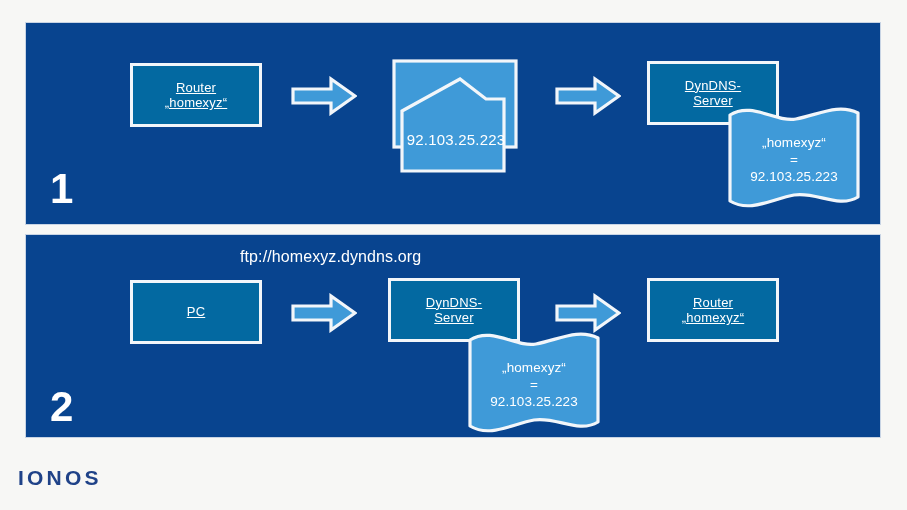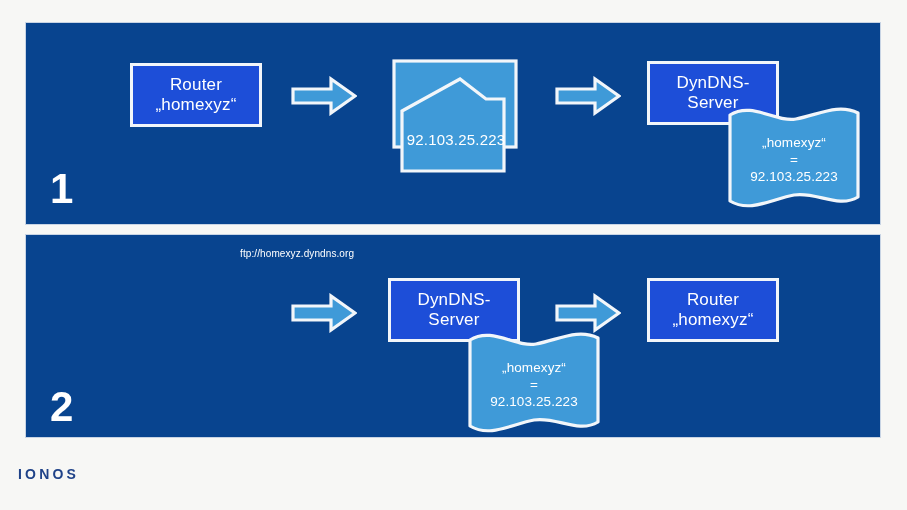--- a/index.html
+++ b/index.html
@@ -38,32 +38,33 @@
     color: #ffffff;
     font-size: 42px;
     font-weight: bold;
     line-height: 1;
     letter-spacing: 0px;
   }
 
   
   .node-box {
     position: absolute;
-    background: #1d4ed8;
+    background: #0369a1;
     border: 3px solid #f2f6fa;
     box-sizing: border-box;
     color: #ffffff;
     display: flex;
     align-items: center;
     justify-content: center;
     text-align: center;
-    font-size: 17px;
+    font-size: 13px;
     line-height: 1.18;
     letter-spacing: .2px;
     white-space: pre-line;
+    text-decoration: underline;
   }
 
   
   .arrow {
     position: absolute;
     width: 66px;
     height: 40px;
   }
   .arrow svg { display: block; width: 100%; height: 100%; }
 
@@ -95,32 +96,32 @@
     color: #ffffff;
     font-size: 13.5px;
     line-height: 1.25;
     letter-spacing: .1px;
   }
 
   
   .url-caption {
     position: absolute;
     color: #ffffff;
-    font-size: 10px;
+    font-size: 16px;
     letter-spacing: .1px;
     white-space: nowrap;
   }
 
   
   #brand-logo {
     position: absolute;
     left: 18px;
     top: 466px;
     color: #1f4288;
-    font-size: 14px;
+    font-size: 21px;
     font-weight: bold;
     letter-spacing: 3.2px;
     font-family: "Liberation Sans", sans-serif;
   }
 </style>
 </head>
 <body>
 
 <div class="slide">
 
@@ -173,20 +174,21 @@
 
   </div>
 
   <div class="panel" id="panel-2">
 
     <div class="step-number" style="left:24px; top:151px;">2</div>
 
     <div class="url-caption" style="left:214px; top:13px;">ftp://homexyz.dyndns.org</div>
 
 
+    <div class="node-box" style="left:104px; top:45px; width:132px; height:64px;">PC</div>
 
     <div class="arrow" style="left:265px; top:58px;">
       <svg viewBox="0 0 66 40" preserveAspectRatio="none">
         <polygon points="2,13 40,13 40,3 64,20 40,37 40,27 2,27" fill="#3f9ad8" stroke="#f2f6fa" stroke-width="3.2" stroke-linejoin="miter"></polygon>
       </svg>
     </div>
 
     <div class="node-box" style="left:362px; top:43px; width:132px; height:64px;">DynDNS-
 Server</div>
 

